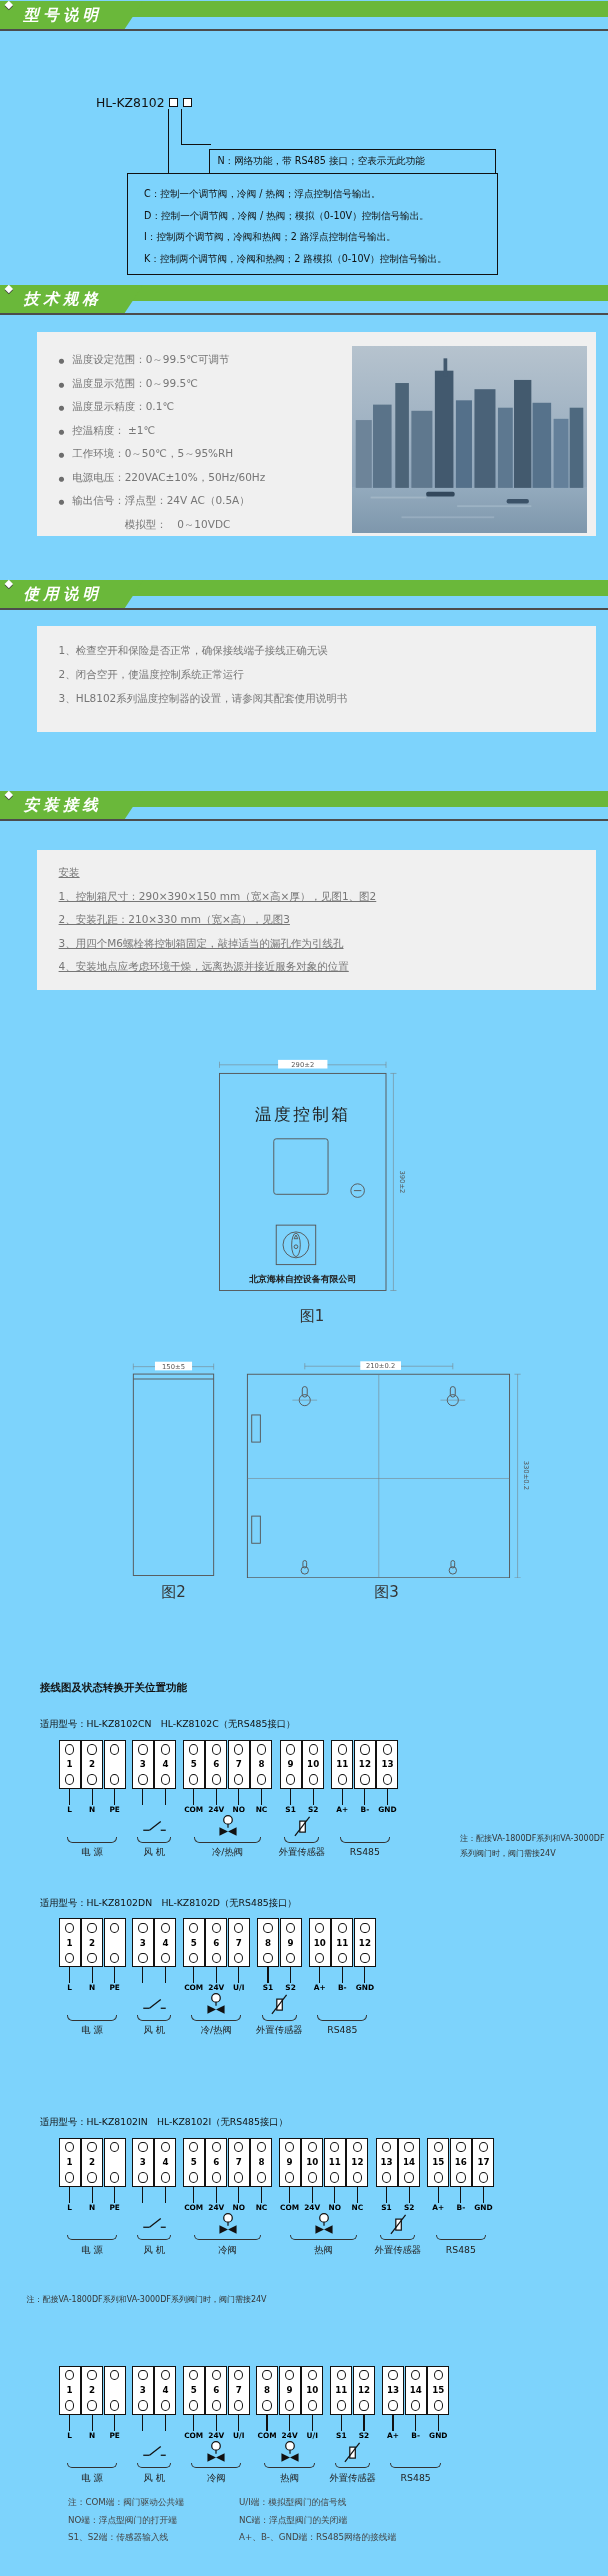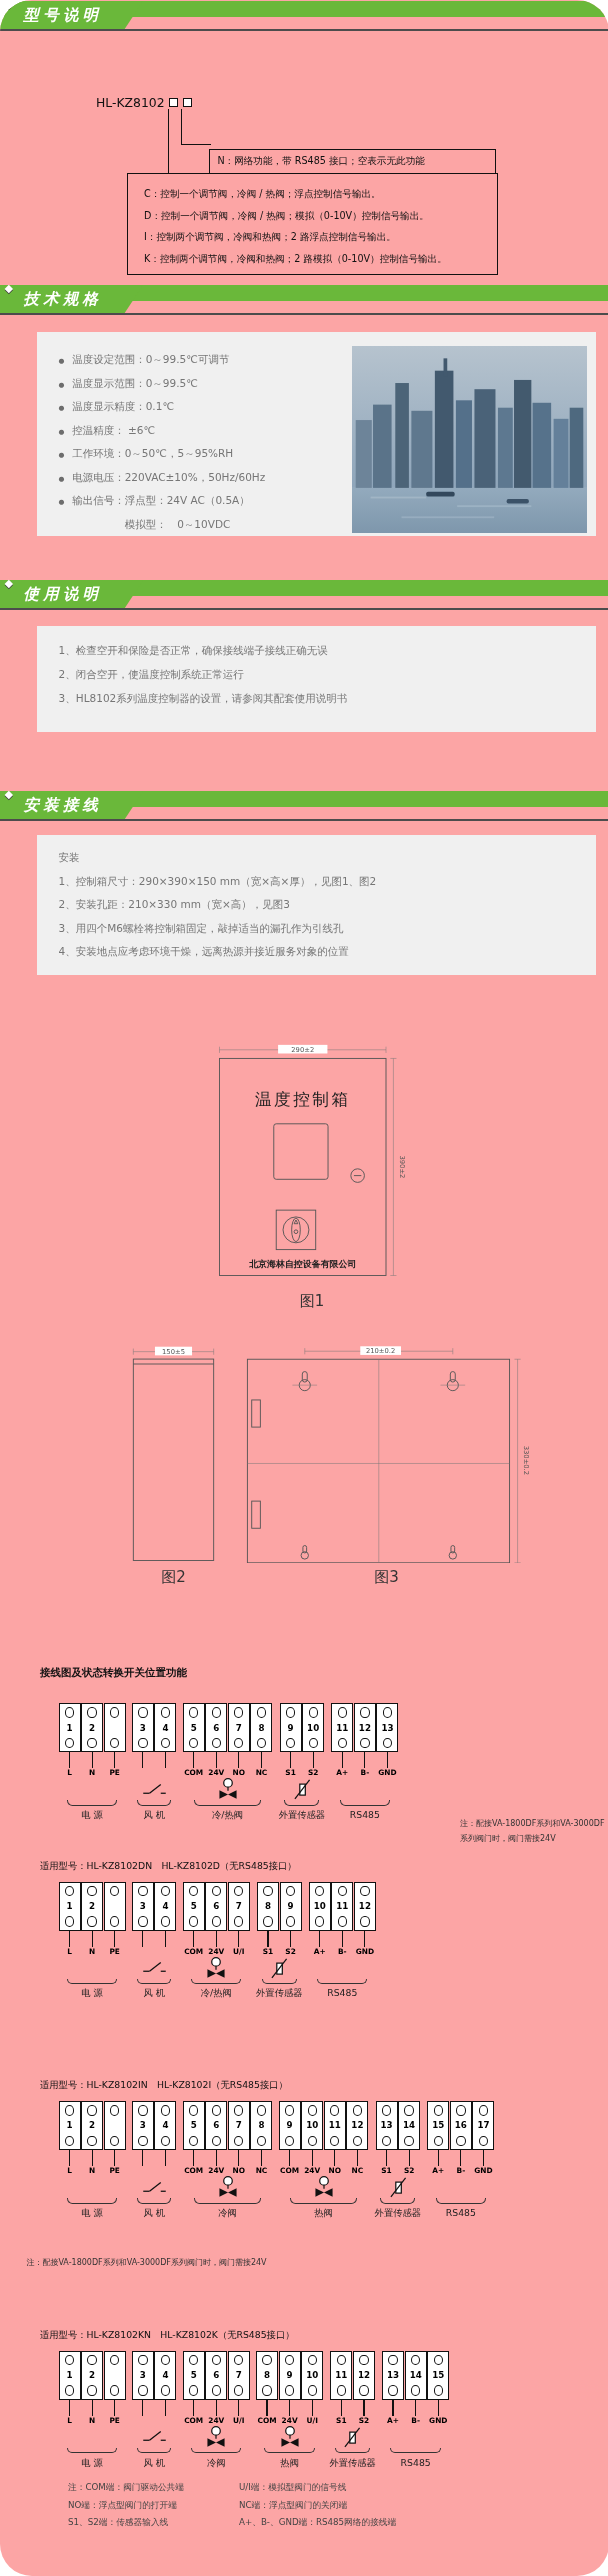--- a/index.html
+++ b/index.html
@@ -1,19 +1,19 @@
 <!DOCTYPE html>
 <html style="font-size:10px"><head>
 <meta charset="utf-8">
 <style>
   * { box-sizing: border-box; }
   html,body { margin:0; padding:0; background:#fff; }
   .page {
     position:relative; width:609px; height:2576px; overflow:hidden;
-    background:#fca5a5; font-family:"DejaVu Sans","Liberation Sans",sans-serif; color:#1a1a1a;border-radius:32px;
+    background:#7dd3fc; font-family:"DejaVu Sans","Liberation Sans",sans-serif; color:#1a1a1a;
   }
 
   
   .sec-header { position:relative; height:31px; }
   .sec-header .bar { position:absolute; top:1.2px; left:0; right:0; height:16px; background:#6ab83a; }
   .sec-header .badge {
     position:absolute; top:1.2px; left:0; height:28px; width:143px; background:#6ab83a;
     clip-path:polygon(0 0,100% 0,calc(100% - 18.5px) 100%,0 100%);
     display:flex; align-items:center; padding-left:23.5px;
   }
@@ -33,21 +33,21 @@
   .obox .oline { line-height:21.6px; white-space:nowrap; }
 
   
   .panel { background:#f0f0f0; margin:0 12.4px 0 37px; width:559px; color:#767676; }
   .specs-panel { position:relative; margin-top:17.3px; height:204px; padding:21px 0 0 21.6px; }
   .spec-item { display:flex; align-items:baseline; height:23.5px; font-size:10.5px; white-space:pre; }
   .spec-item .b { width:13.6px; font-size:6.8px; color:#6d6d6d; }
   .city-photo { position:absolute; top:13.6px; right:9.3px; width:235px; height:187px; display:block; }
   .usage-panel { margin-top:15.4px; padding:18.5px 0 16px 21.6px; }
   .usage-panel .u-item { height:24px; font-size:10.5px; white-space:pre; }
-  .install-panel { margin-top:14px; padding:16px 0 6.2px 21.6px; }
+  .install-panel { margin-top:29px; padding:16px 0 6.2px 21.6px;text-decoration:underline; }
   .install-sub { height:23.5px; font-size:10.5px; }
   .install-panel .u-item { height:23.5px; font-size:10.5px; white-space:pre; }
 
   
   .fig1-wrap { margin:67px 0 0 201px; width:222px; text-align:center; }
   .figs-row { display:flex; align-items:flex-end; gap:20px; margin:32px 0 0 127px; }
   .fig-col { text-align:center; }
   .fig-caption { font-size:15px; color:#333; margin-top:3px; }
   .draw { stroke:#555; fill:none; stroke-width:1.5; }
   .thin { stroke:#777; stroke-width:0.8; }
@@ -134,21 +134,21 @@
         <div class="spec-item">
           <span class="b">●</span>
           <span>温度显示范围：0～99.5℃</span>
         </div>
         <div class="spec-item">
           <span class="b">●</span>
           <span>温度显示精度：0.1℃</span>
         </div>
         <div class="spec-item">
           <span class="b">●</span>
-          <span>控温精度： ±6℃</span>
+          <span>控温精度： ±1℃</span>
         </div>
         <div class="spec-item">
           <span class="b">●</span>
           <span>工作环境：0～50℃，5～95%RH</span>
         </div>
         <div class="spec-item">
           <span class="b">●</span>
           <span>电源电压：220VAC±10%，50Hz/60Hz</span>
         </div>
         <div class="spec-item">
@@ -304,20 +304,21 @@
         <line class="thin" x1="445" y1="356" x2="455" y2="356"></line>
         <text class="dimtext" transform="rotate(90 460 190)" x="460" y="190" text-anchor="middle">330±0.2</text>
       </svg>
       <div class="fig-caption">图3</div>
     </div>
   </div>
 
   <div class="wiring-title">接线图及状态转换开关位置功能</div>
 
   <div class="wd wd1 wd--note-right">
+    <div class="wd-model">适用型号：HL-KZ8102CN　HL-KZ8102C（无RS485接口）</div>
     <div class="wd-row">
 
     <div class="wgroup" data-symbol="none">
           <div class="cells">
 
           <div class="term">
                 <div class="hole"></div>
                 <div class="num">1</div>
                 <div class="hole"></div>
               </div>
@@ -1008,21 +1009,20 @@
             
           </div>
           <div class="bracket"></div>
           <div class="gname">RS485</div>
         </div>
       </div>
     <div class="wd-note">注：配接VA-1800DF系列和VA-3000DF系列阀门时，阀门需接24V</div>
   </div>
 
   <div class="wd wd4">
-    <div class="wd-model">适用型号：HL-KZ8102KN　HL-KZ8102K（无RS485接口）</div>
     <div class="wd-row">
 
     <div class="wgroup" data-symbol="none">
           <div class="cells">
 
           <div class="term">
                 <div class="hole"></div>
                 <div class="num">1</div>
                 <div class="hole"></div>
               </div>

